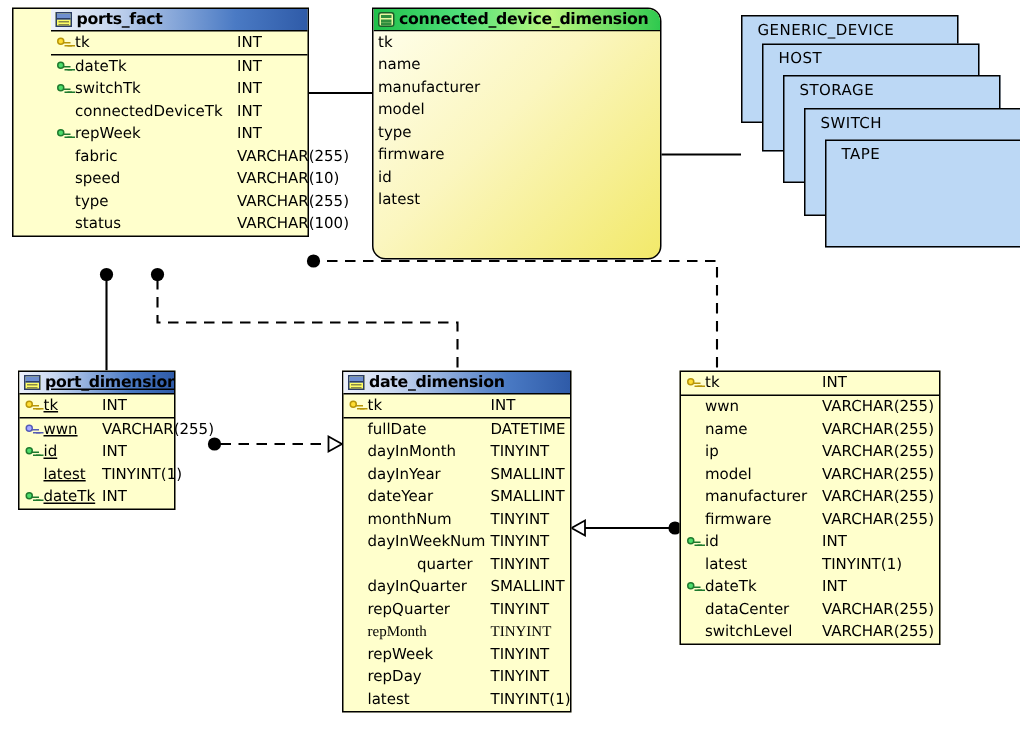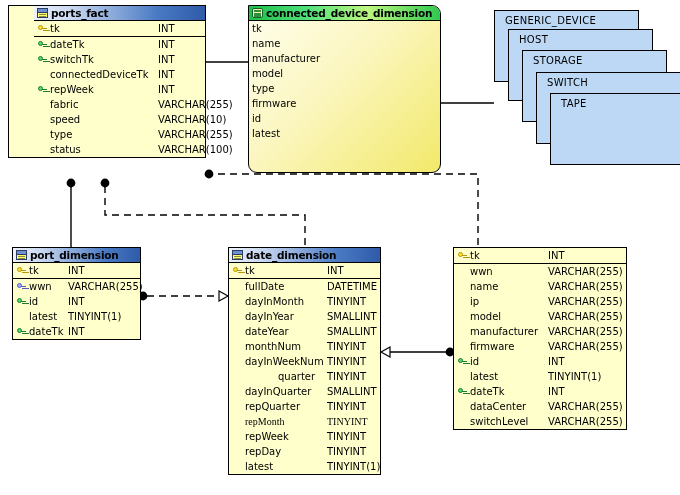--- a/index.html
+++ b/index.html
@@ -275,21 +275,21 @@
       </div>
       <div class="vrow">
         <span>id</span>
       </div>
       <div class="vrow">
         <span>latest</span>
       </div>
     </div>
   </div>
 
-  <div class="entity" style="left:12px;top:247px;width:129px;z-index:10;">
+  <div class="entity" style="left:12px;top:247px;width:105px;z-index:10;text-decoration:underline;">
     <div class="ent-header">
       <span class="ico-table"></span>
       <span class="ent-title">port_dimension</span>
     </div>
     <div class="pk-block">
       <div class="row" style="position:relative;">
         <span class="keycell">
             <i class="key"></i>
           </span>
         <span class="colname">tk</span>

